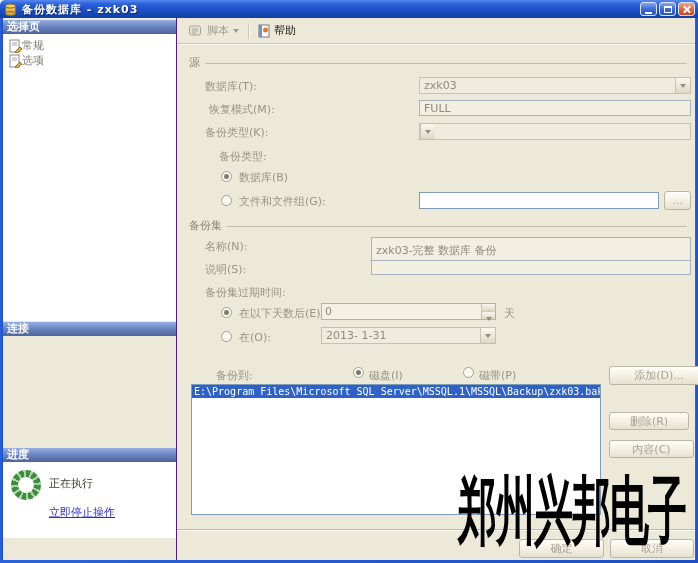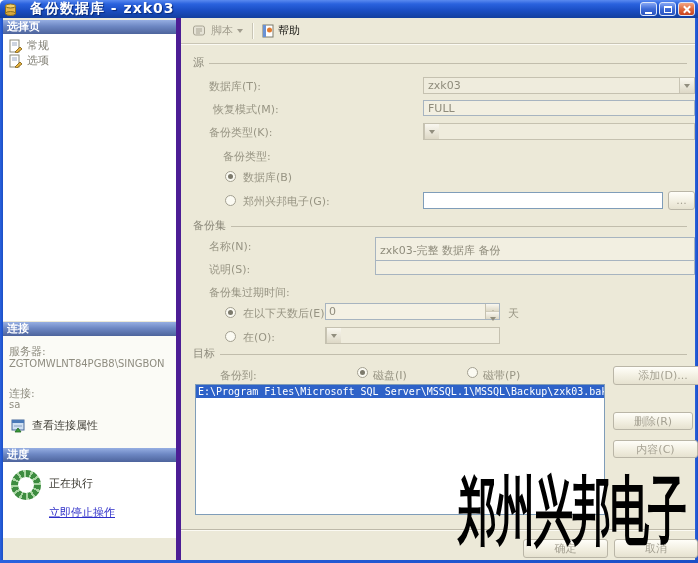--- a/index.html
+++ b/index.html
@@ -4,56 +4,56 @@
 <style>
   *{margin:0;padding:0;box-sizing:border-box}
   html,body{width:698px;height:563px}
   body{font-family:"DejaVu Sans","Liberation Sans",sans-serif;font-size:11px;background:#fff;overflow:hidden;position:relative}
   .root{position:absolute;inset:0}
 
   
   .titlebar{position:absolute;left:0;top:0;right:0;height:18px;
     background:linear-gradient(180deg,#5a8af0 0%,#2a62de 22%,#1b4fc6 55%,#123f9e 100%);
     border-radius:5px 5px 0 0;display:flex;align-items:center;padding:0 3px 0 4px}
-  .title-text{color:#fff;font-weight:bold;font-size:14px;margin-left:13px;
+  .title-text{color:#fff;font-weight:bold;font-size:11px;margin-left:5px;
     text-shadow:1px 1px 1px #0a2a78;letter-spacing:1px;flex:1;white-space:nowrap;overflow:hidden}
   .winbtns{display:flex;gap:2px}
   .wb{width:17px;height:14px;border:1px solid #dce6fa;border-radius:3px;
     display:flex;align-items:center;justify-content:center;position:relative}
   .wb.minmax{background:linear-gradient(#86a7f5,#3c6ad6 50%,#2a55c0)}
   .wb.close{background:linear-gradient(#f2a584,#e06a3e 50%,#c8431f)}
   .ic-min{width:7px;height:2px;background:#fff;margin-top:7px}
   .ic-max{width:8px;height:7px;border:1px solid #fff;border-top:2px solid #fff}
   .ic-x{position:relative;width:8px;height:8px}
   .ic-x::before,.ic-x::after{content:"";position:absolute;left:3px;top:0;width:2px;height:9px;background:#fff}
   .ic-x::before{transform:rotate(45deg)}
   .ic-x::after{transform:rotate(-45deg)}
   .frame{position:absolute;background:linear-gradient(90deg,#2a62de,#1b4fc6)}
 
   
   .sidebar{position:absolute;left:3px;top:18px;width:173px;bottom:3px;background:#ece9d8}
   .shdr{position:absolute;left:0;right:0;height:14px;line-height:14px;padding-left:4px;
     color:#fff;font-weight:bold;font-size:11px;
     background:linear-gradient(180deg,#96aee2 0%,#6d87c3 45%,#4d649c 100%)}
   .spanel{position:absolute;left:0;right:0;background:#fff}
-  .srow{position:absolute;display:flex;align-items:flex-end;gap:5px;cursor:default}
+  .srow{position:absolute;display:flex;align-items:flex-end;cursor:default}
   .srow span{color:#7d7b70}
   .side-lbl{position:absolute;color:#8f8d80;white-space:nowrap}
   .side-val{position:absolute;color:#8f8d80;font-size:10px;white-space:nowrap}
   .props{position:absolute;display:flex;align-items:center;gap:6px}
   .props span{color:#44423a}
   .spinner{position:absolute;width:30px;height:30px;border-radius:50%;
     background:repeating-conic-gradient(#3d8c40 0deg 19deg,#a8d5a2 19deg 30deg)}
   .spinner::after{content:"";position:absolute;inset:7px;border-radius:50%;background:#fff}
   .link{position:absolute;color:#2d2dc8;text-decoration:underline;cursor:pointer;white-space:nowrap}
   .status-txt{position:absolute;color:#3c3a32}
 
   
   .main{position:absolute;left:176px;top:18px;right:3px;bottom:3px;background:#ece9d8;
-    border-left:5px solid #4c1d95}
+    border-left:1px solid #4c1d95}
   .toolbar{position:absolute;left:0;top:0;right:0;height:26px;display:flex;align-items:center;
     padding-left:8px;gap:6px;border-bottom:1px solid #c9c5b5;box-shadow:0 1px 0 #fbfaf3}
   .tbi{display:flex;align-items:center;gap:4px;padding:2px 3px;cursor:default}
   .tbi .dis-txt{color:#a19d8e}
   .tbi .en-txt{color:#1c1b16}
   .tb-arrow{width:0;height:0;border:3px solid transparent;border-top:4px solid #a19d8e;margin-top:4px}
   .tsep{width:1px;height:16px;background:#c9c5b5;box-shadow:1px 0 0 #fbfaf3}
 
   .grp{position:absolute;display:flex;align-items:center;gap:5px}
   .gcap{color:#8c897b;white-space:nowrap}
@@ -145,35 +145,20 @@
           <rect x="1" y="1" width="9" height="12" fill="#fff" stroke="#8a8a7a" stroke-width="1"></rect>
           <line x1="3" y1="4" x2="8" y2="4" stroke="#9aa8c0"></line>
             <line x1="3" y1="6" x2="8" y2="6" stroke="#9aa8c0"></line>
           <path d="M6 13 L11 8 L13 10 L8 14 Z" fill="#e6b23e" stroke="#7a5a10" stroke-width="0.8"></path>
         </svg>
         <span>选项</span>
       </div>
     </div>
 
     <div class="shdr" style="top:304px">连接</div>
-    <div class="spanel" style="top:318px;height:112px;background:#fbfbf6">
-      <span class="side-lbl" style="left:6px;top:8px">服务器:</span>
-      <span class="side-val" style="left:6px;top:22px">ZGTOMWLNT84PGB8\SINGBON</span>
-      <span class="side-lbl" style="left:6px;top:50px">连接:</span>
-      <span class="side-val" style="left:6px;top:63px">sa</span>
-      <div class="props" style="left:8px;top:82px">
-        <svg width="15" height="15" viewBox="0 0 15 15">
-          <rect x="1" y="2" width="12" height="10" fill="#cfe0f2" stroke="#4a6a9a" stroke-width="1"></rect>
-          <rect x="1" y="2" width="12" height="3" fill="#4a7ab8"></rect>
-          <line x1="3" y1="8" x2="11" y2="8" stroke="#8aa0c0"></line>
-          <path d="M4 14 L10 14 L7 10 Z" fill="#3a9a3a" stroke="#1f6a1f" stroke-width="0.8"></path>
-        </svg>
-        <span>查看连接属性</span>
-      </div>
-    </div>
 
     <div class="shdr" style="top:430px">进度</div>
     <div class="spanel" style="top:444px;height:76px">
       <div class="spinner" style="left:8px;top:8px"></div>
       <span class="status-txt" style="left:46px;top:14px">正在执行</span>
       <span class="link" style="left:46px;top:43px">立即停止操作</span>
     </div>
   </div>
 
   <div class="main">
@@ -212,21 +197,21 @@
     <span class="lbl" style="left:32px;top:84px">恢复模式(M):</span>
     <div class="tb" style="left:242px;top:82px;width:272px;height:16px">FULL</div>
     <span class="lbl" style="left:28px;top:107px">备份类型(K):</span>
     <div class="combo" style="left:242px;top:105px;width:272px">
       <span class="carr"></span>
     </div>
     <span class="lbl" style="left:42px;top:131px">备份类型:</span>
     <span class="radio on" style="left:44px;top:153px"></span>
     <span class="lbl" style="left:62px;top:152px">数据库(B)</span>
     <span class="radio" style="left:44px;top:177px"></span>
-    <span class="lbl" style="left:62px;top:176px">郑州兴邦电子(G):</span>
+    <span class="lbl" style="left:62px;top:176px">文件和文件组(G):</span>
     <div class="tb white" style="left:242px;top:174px;width:240px;height:17px"></div>
     <div class="btn" style="left:487px;top:173px;width:27px;height:19px">...</div>
 
     <div class="grp" style="left:12px;top:200px;right:8px">
       <span class="gcap">备份集</span>
         <span class="gline"></span>
     </div>
     <span class="lbl" style="left:28px;top:221px">名称(N):</span>
     <div class="tb" style="left:194px;top:219px;width:320px;height:27px">zxk03-完整 数据库 备份</div>
     <span class="lbl" style="left:28px;top:244px">说明(S):</span>
@@ -238,27 +223,24 @@
       <span class="cval">0</span>
       <span class="updown">
         <span class="ud up"></span>
         <span class="ud down"></span>
       </span>
     </div>
     <span class="unit" style="left:327px;top:288px">天</span>
     <span class="radio" style="left:44px;top:313px"></span>
     <span class="lbl" style="left:62px;top:312px">在(O):</span>
     <div class="combo" style="left:144px;top:309px;width:175px">
+      <span class="cval">2013- 1-31</span>
       <span class="carr"></span>
     </div>
 
-    <div class="grp" style="left:12px;top:328px;right:8px">
-      <span class="gcap">目标</span>
-        <span class="gline"></span>
-    </div>
     <span class="lbl" style="left:39px;top:350px">备份到:</span>
     <span class="radio on" style="left:176px;top:349px"></span>
     <span class="lbl" style="left:192px;top:350px">磁盘(I)</span>
     <span class="radio" style="left:286px;top:349px"></span>
     <span class="lbl" style="left:302px;top:350px">磁带(P)</span>
 
     <div class="listbox" style="left:14px;top:366px;width:410px;height:131px">
       <div class="lrow">E:\Program Files\Microsoft SQL Server\MSSQL.1\MSSQL\Backup\zxk03.bak</div>
     </div>
     <div class="btn" style="left:432px;top:348px;width:100px;height:19px">添加(D)...</div>

